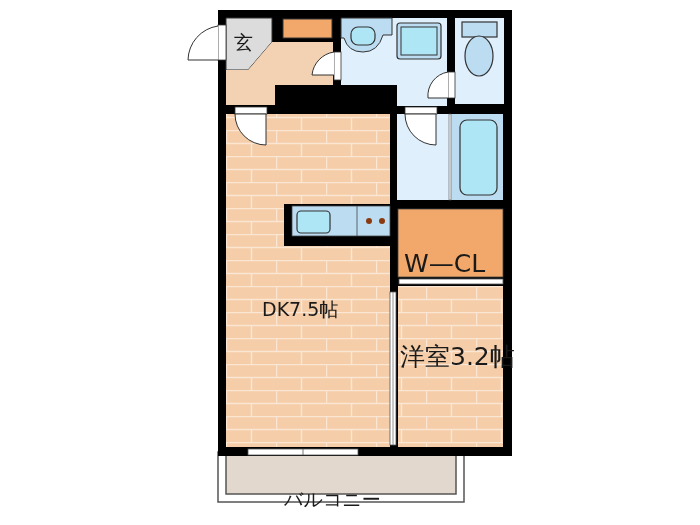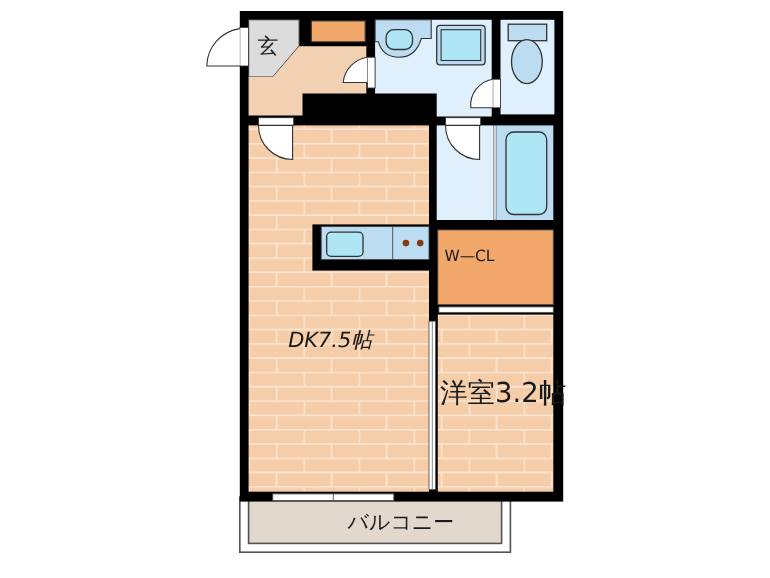--- a/index.html
+++ b/index.html
@@ -99,16 +99,16 @@
   <g>
     <rect x="405" y="107" width="32" height="7" fill="#fff" stroke="#333" stroke-width="0.8"></rect>
     <path d="M405,114 A31,31 0 0 0 436,145 L436,114 Z" fill="#fff" stroke="#333" stroke-width="1"></path>
   </g>
   <g>
     <rect x="449" y="114" width="2" height="86" fill="#f5faff" stroke="#555" stroke-width="0.6"></rect>
   </g>
 </svg>
 
 <div class="lbl" style="left:234px; top:33px; font-size:19px;">玄</div>
-<div class="lbl" style="left:262px; top:300px; font-size:19px;font-style:italic;">DK7.5帖</div>
+<div class="lbl" style="left:262px; top:300px; font-size:19px;">DK7.5帖</div>
 <div class="lbl" style="left:400px; top:344px; font-size:25px;">洋室3.2帖</div>
-<div class="lbl" style="left:404px; top:226px; font-size:14px;">W—CL</div>
-<div class="lbl" style="left:284px; top:466px; font-size:19px;margin-left:32px;">バルコニー</div>
+<div class="lbl" style="left:404px; top:251px; font-size:25px;">W—CL</div>
+<div class="lbl" style="left:284px; top:490px; font-size:19px;">バルコニー</div>
 
 </body></html>

